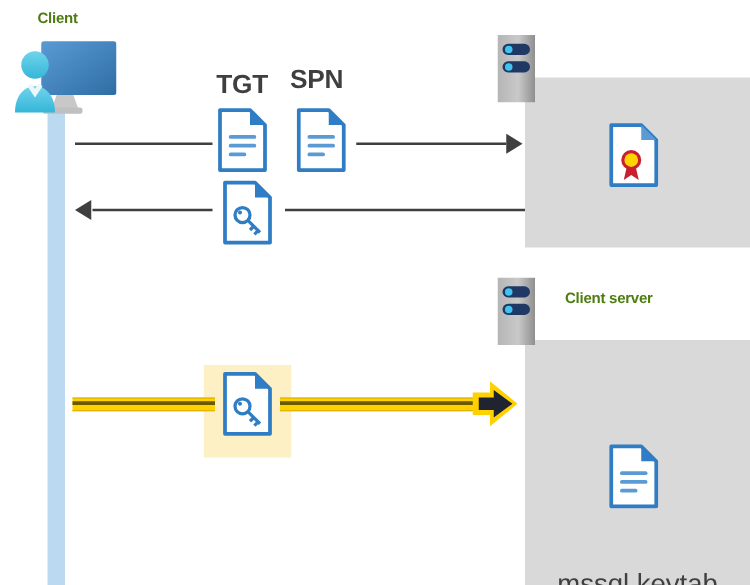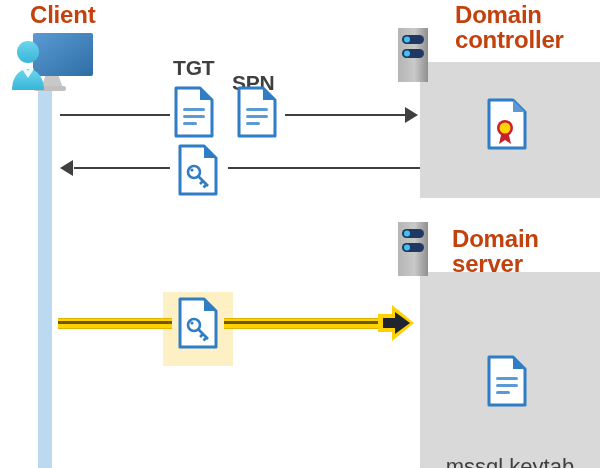--- a/index.html
+++ b/index.html
@@ -22,22 +22,22 @@
   
   .panel {
     background: #d9d9d9;
   }
   #dc-panel  { left: 420px; top: 62px;  width: 180px; height: 136px; }
   #lin-panel { left: 420px; top: 272px; width: 180px; height: 196px; }
 
   
   .title {
     font-weight: bold;
-    color: #c2410c;
-    font-size: 24px;
+    color: #4d7c0f;
+    font-size: 12px;
     line-height: 25px;
     letter-spacing: -0.2px;
   }
   #client-title { left: 30px;  top: 2px;  }
   #dc-title     { left: 455px; top: 2px;  width: 145px; }
   #lin-title    { left: 452px; top: 226px; width: 148px; }
 
   
   #lifeline {
     left: 38px; top: 88px; width: 14px; height: 380px;
@@ -101,21 +101,21 @@
   #cert-doc { left: 487px; top: 98px; width: 40px; height: 52px; }
   #keytab-doc { left: 487px; top: 355px; width: 40px; height: 52px; }
 
   .doc-label {
     font-size: 21px;
     color: #3f3f3f;
     letter-spacing: -0.2px;
     font-weight: bold;
   }
   #tgt-label { left: 173px; top: 56px; }
-  #spn-label { left: 232px; top: 71px; text-align: center; }
+  #spn-label { left: 232px; top: 52px; text-align: center; }
 
   
   #sql-icon { left: 478px; top: 282px; width: 56px; height: 58px; }
 
   #keytab-label {
     left: 420px; top: 418px; width: 180px;
     text-align: center;
     font-size: 22px;
     color: #3f3f3f;
     margin-top: 36px;
@@ -152,26 +152,22 @@
       <circle cx="20" cy="24" r="11" fill="url(#perGrad)"></circle>
 
       <path d="M4 62 c0-13 7-21 16-21 s16 8 16 21 z" fill="url(#perGrad)"></path>
 
       <path d="M14 41 l6 9 l6-9 l-3-2 l-3 4 l-3-4 z" fill="#eaf7fb"></path>
     </svg>
   </div>
 
   <div class="abs title" id="client-title">Client</div>
 
-  <div class="abs title" id="dc-title">
-    <div>Domain</div>
-    <div>controller</div>
-  </div>
-
-  <div class="abs title" id="lin-title">Domain server</div>
+
+  <div class="abs title" id="lin-title">Client server</div>
 
   <div class="abs" id="dc-server">
     <svg width="30" height="54" viewBox="0 0 30 54">
       <defs>
         <linearGradient id="srvGrad" x1="0" y1="0" x2="1" y2="0">
           <stop offset="0%" stop-color="#b5b5b5"></stop>
           <stop offset="55%" stop-color="#c9c9c9"></stop>
           <stop offset="100%" stop-color="#8f8f8f"></stop>
         </linearGradient>
       </defs>

